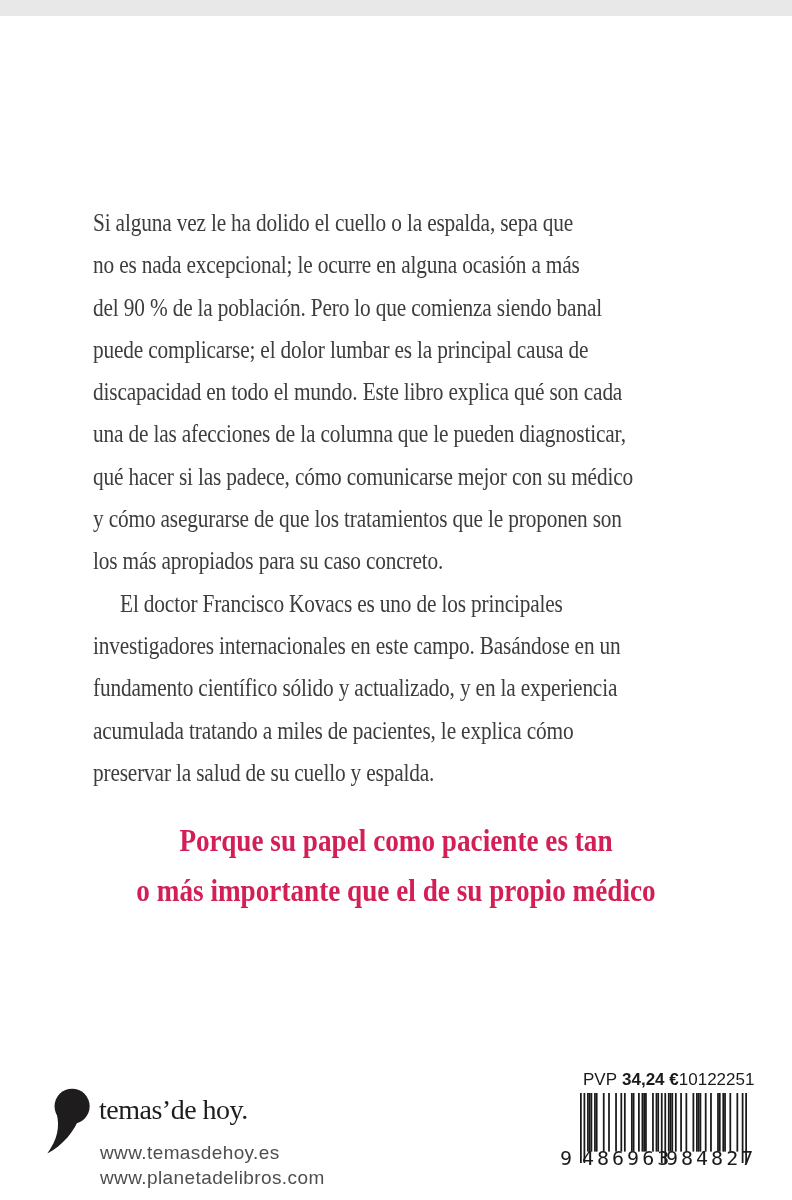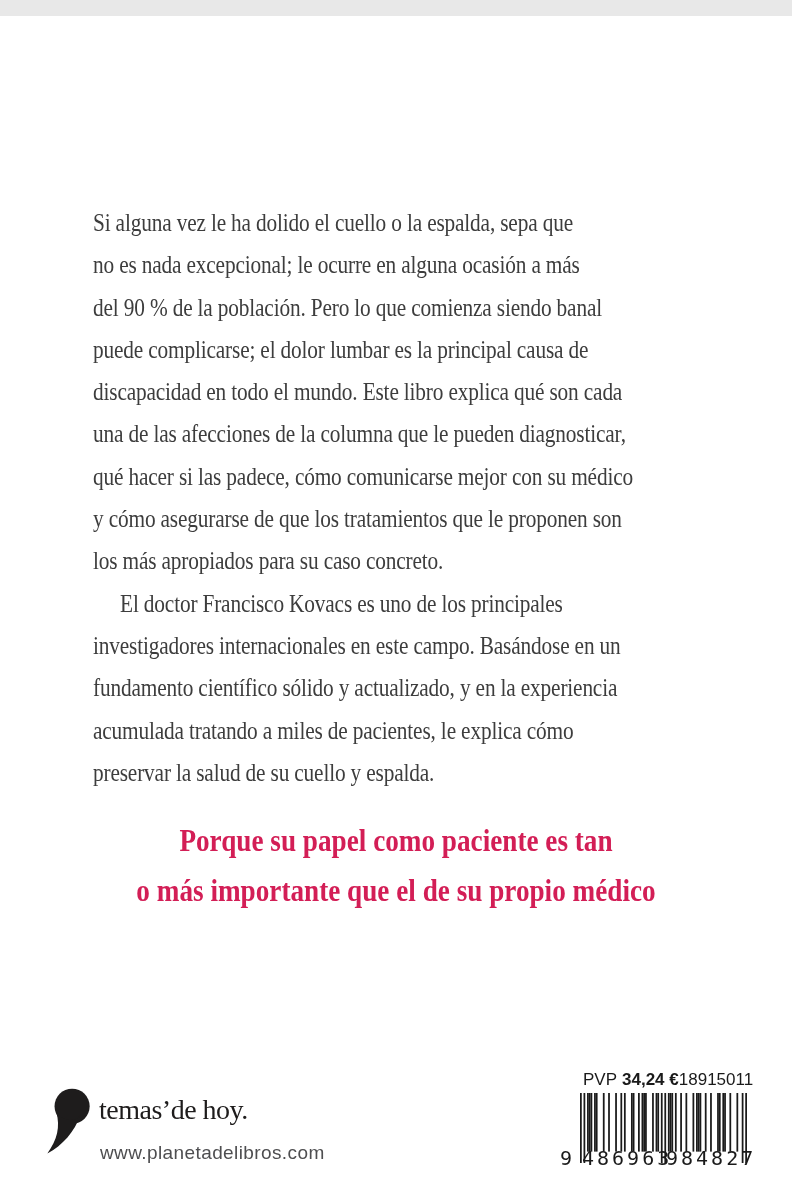--- a/index.html
+++ b/index.html
@@ -146,28 +146,29 @@
     <div class="tagline-line">Porque su papel como paciente es tan</div>
     <div class="tagline-line">o más importante que el de su propio médico</div>
   </section>
 
   <svg class="publisher-logo-comma" viewBox="0 0 50 75" xmlns="http://www.w3.org/2000/svg">
     <circle cx="29" cy="20" r="19.5" fill="#1e1c1c"></circle>
     <path d="M11.5 27 C16 43 12.5 57 1.5 72.5 C18.5 63.5 32 48 38 30 C31 38.5 20 36.5 11.5 27 Z" fill="#1e1c1c"></path>
   </svg>
   <div class="publisher-wordmark">temas’de hoy.</div>
   <div class="publisher-urls">
+    <div class="url-line">www.temasdehoy.es</div>
     <div class="url-line">www.planetadelibros.com</div>
   </div>
 
   <div class="price-row">
     <span>
       <span>PVP</span><span class="pvp-amount">34,24 €</span>
     </span>
-    <span>18915011</span>
+    <span>10122251</span>
   </div>
 
   <div class="barcode">
     <svg id="barcode-svg" viewBox="0 0 95 40" preserveAspectRatio="none" xmlns="http://www.w3.org/2000/svg">
         <rect x="0" y="0" width="1" height="40"></rect>
         <rect x="2" y="0" width="1" height="40"></rect>
         <rect x="4" y="0" width="1" height="33.5"></rect>
         <rect x="5" y="0" width="1" height="33.5"></rect>
         <rect x="6" y="0" width="1" height="33.5"></rect>
         <rect x="8" y="0" width="1" height="33.5"></rect>

